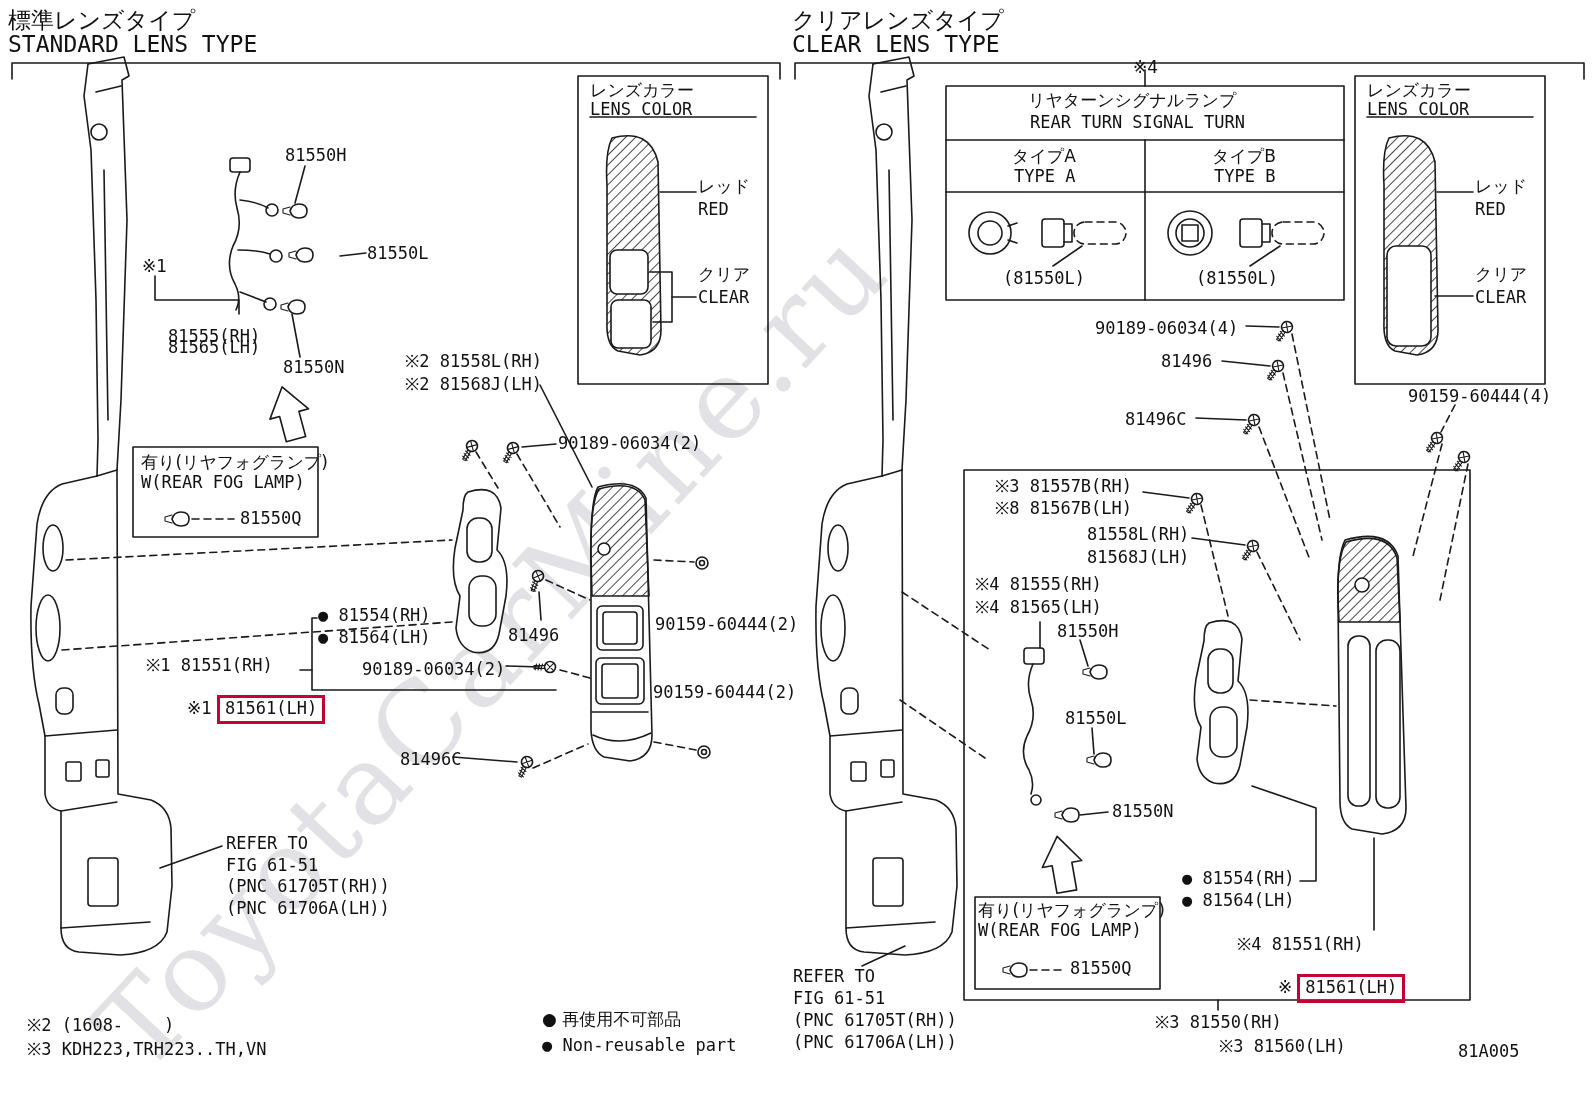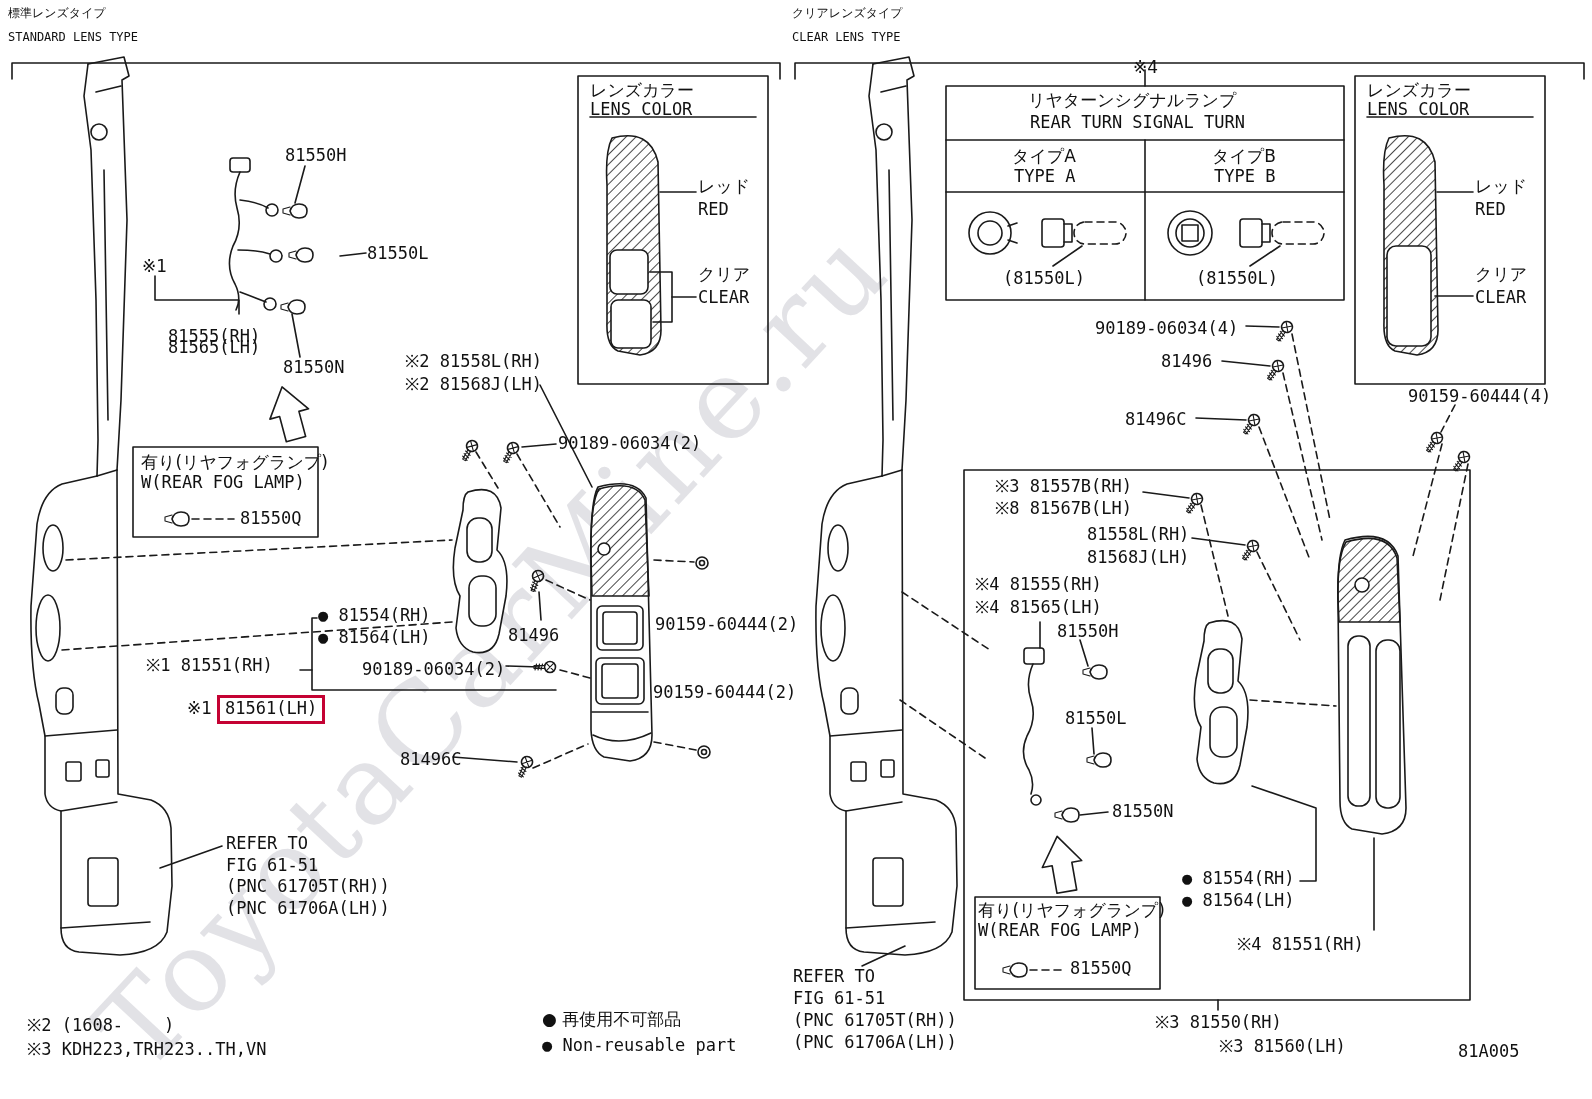--- a/index.html
+++ b/index.html
@@ -8,21 +8,21 @@
   #art{position:absolute;left:0;top:0;z-index:1;}
   #art path,#art rect,#art circle,#art ellipse,#art line,#art polyline{
     fill:none;stroke:#1a1a1a;stroke-width:1.6;stroke-linecap:round;stroke-linejoin:round;}
   #art .fw{fill:#ffffff;}
   #art .hatch{fill:url(#hatchp);}
   #art .dash{stroke-dasharray:7 5;}
   #art .thin{stroke-width:1.1;}
   .lbl{position:absolute;z-index:2;font-family:"DejaVu Sans Mono","Liberation Mono",monospace;
        font-size:17px;line-height:1.25;white-space:pre;color:#111;}
   .jp{font-family:"DejaVu Sans","Liberation Sans",sans-serif;font-size:17px;}
-  .big{font-size:12px;}
+  .big{font-size:23px;}
   .redbox{display:inline-block;border:3px solid #C40233;padding:0 5px 1px;}
   .pfx{margin-right:5px;}
   .watermark{position:absolute;left:70px;top:1005px;z-index:0;
        font-family:"DejaVu Serif","Liberation Serif",serif;font-size:112px;letter-spacing:4px;
        color:rgba(150,152,165,0.28);transform:rotate(-47deg);transform-origin:0 0;white-space:nowrap;}
 </style>
 </head>
 <body>
 
 <div id="stage">
@@ -375,20 +375,23 @@
   <div class="lbl" style="left:1112px;top:801px">81550N</div>
 
   <div class="lbl jp" style="left:978px;top:900px">有り(リヤフォグランプ)</div>
   <div class="lbl" style="left:978px;top:920px">W(REAR FOG LAMP)</div>
   <div class="lbl" style="left:1070px;top:958px">81550Q</div>
 
   <div class="lbl" style="left:1182px;top:868px">● 81554(RH)</div>
   <div class="lbl" style="left:1182px;top:890px">● 81564(LH)</div>
   <div class="lbl" style="left:1237px;top:934px">※4 81551(RH)</div>
 
+  <div class="lbl" style="left:1237px;top:953px">
+    <span class="pfx jp">※</span><span class="redbox"><span>81561(LH)</span></span>
+  </div>
 
   <div class="lbl" style="left:1155px;top:1012px">※3 81550(RH)</div>
   <div class="lbl" style="left:1219px;top:1036px">※3 81560(LH)</div>
 
   <div class="lbl" style="left:793px;top:966px">REFER TO</div>
   <div class="lbl" style="left:793px;top:988px">FIG 61-51</div>
   <div class="lbl" style="left:793px;top:1010px">(PNC 61705T(RH))</div>
   <div class="lbl" style="left:793px;top:1032px">(PNC 61706A(LH))</div>
 
   <div class="lbl" style="left:1458px;top:1041px">81A005</div>

